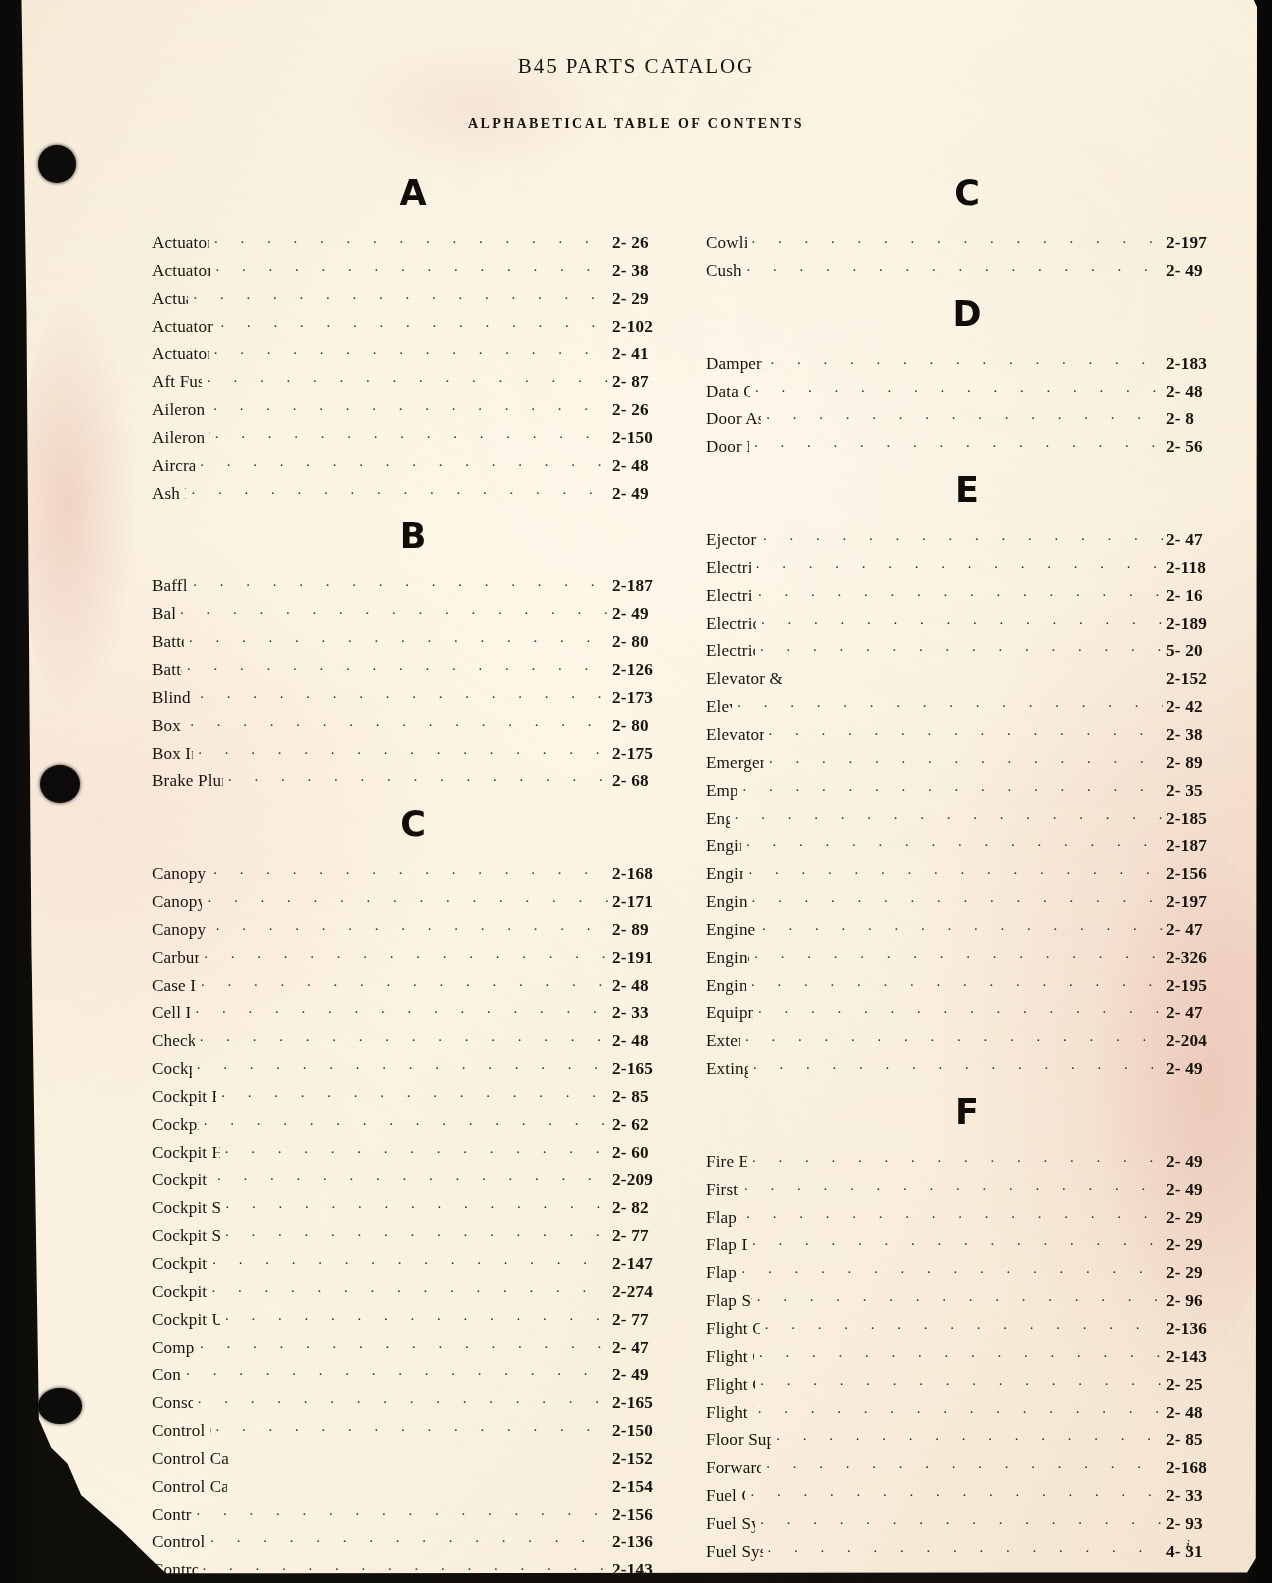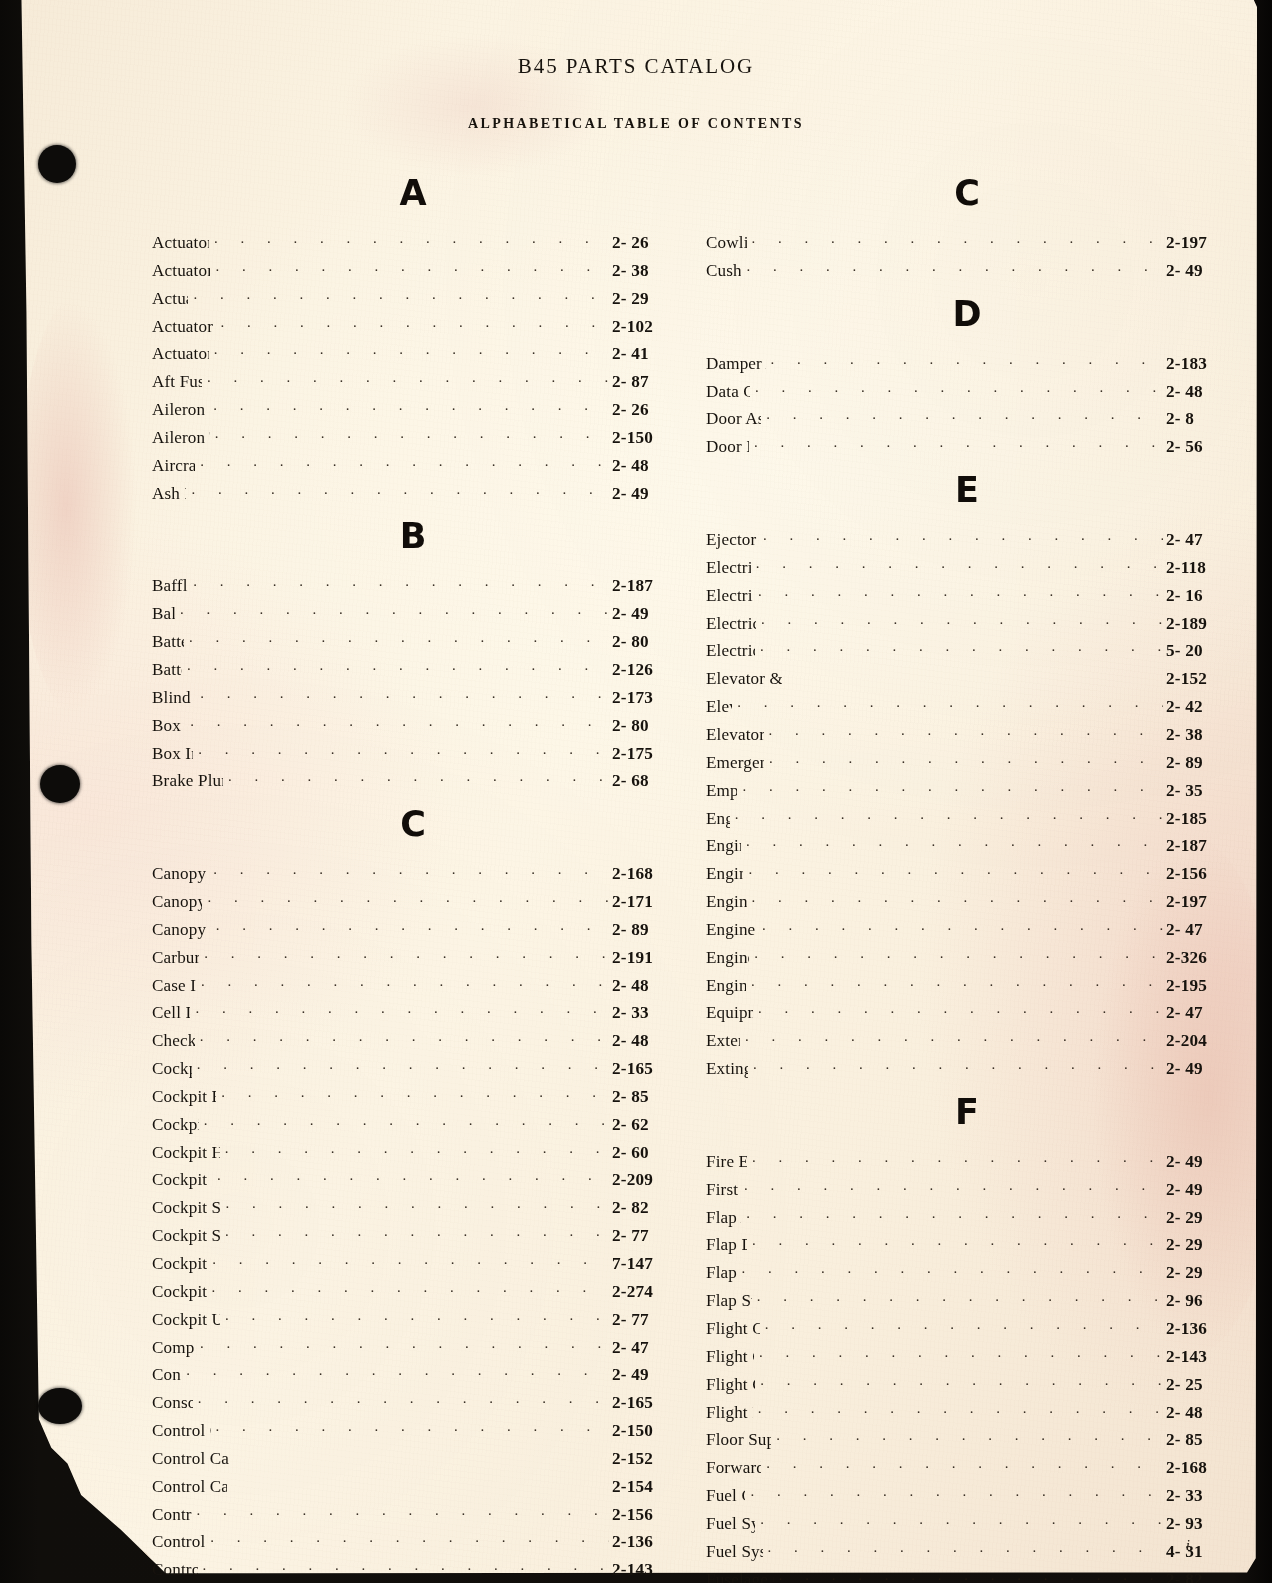--- a/index.html
+++ b/index.html
@@ -347,21 +347,21 @@
               <span class="pageno">2- 82</span>
             </div>
             <div class="entry">
               <span class="title">Cockpit Structure Assy, Fuselage Upper</span>
               <span class="leader">. . . . . . . . . . . . . . . . . . . . . . . . . . . . . . . . . . . . . . . . . . . . . . . . . . . . . . . . . . . . </span>
               <span class="pageno">2- 77</span>
             </div>
             <div class="entry">
               <span class="title">Cockpit Trim Tab Control Assy</span>
               <span class="leader">. . . . . . . . . . . . . . . . . . . . . . . . . . . . . . . . . . . . . . . . . . . . . . . . . . . . . . . . . . . . </span>
-              <span class="pageno">7-147</span>
+              <span class="pageno">2-147</span>
             </div>
             <div class="entry">
               <span class="title">Cockpit Trim Tab Control Instl</span>
               <span class="leader">. . . . . . . . . . . . . . . . . . . . . . . . . . . . . . . . . . . . . . . . . . . . . . . . . . . . . . . . . . . . </span>
               <span class="pageno">2-274</span>
             </div>
             <div class="entry">
               <span class="title">Cockpit Upper Structure Assy, Fuselage</span>
               <span class="leader">. . . . . . . . . . . . . . . . . . . . . . . . . . . . . . . . . . . . . . . . . . . . . . . . . . . . . . . . . . . . </span>
               <span class="pageno">2- 77</span>

